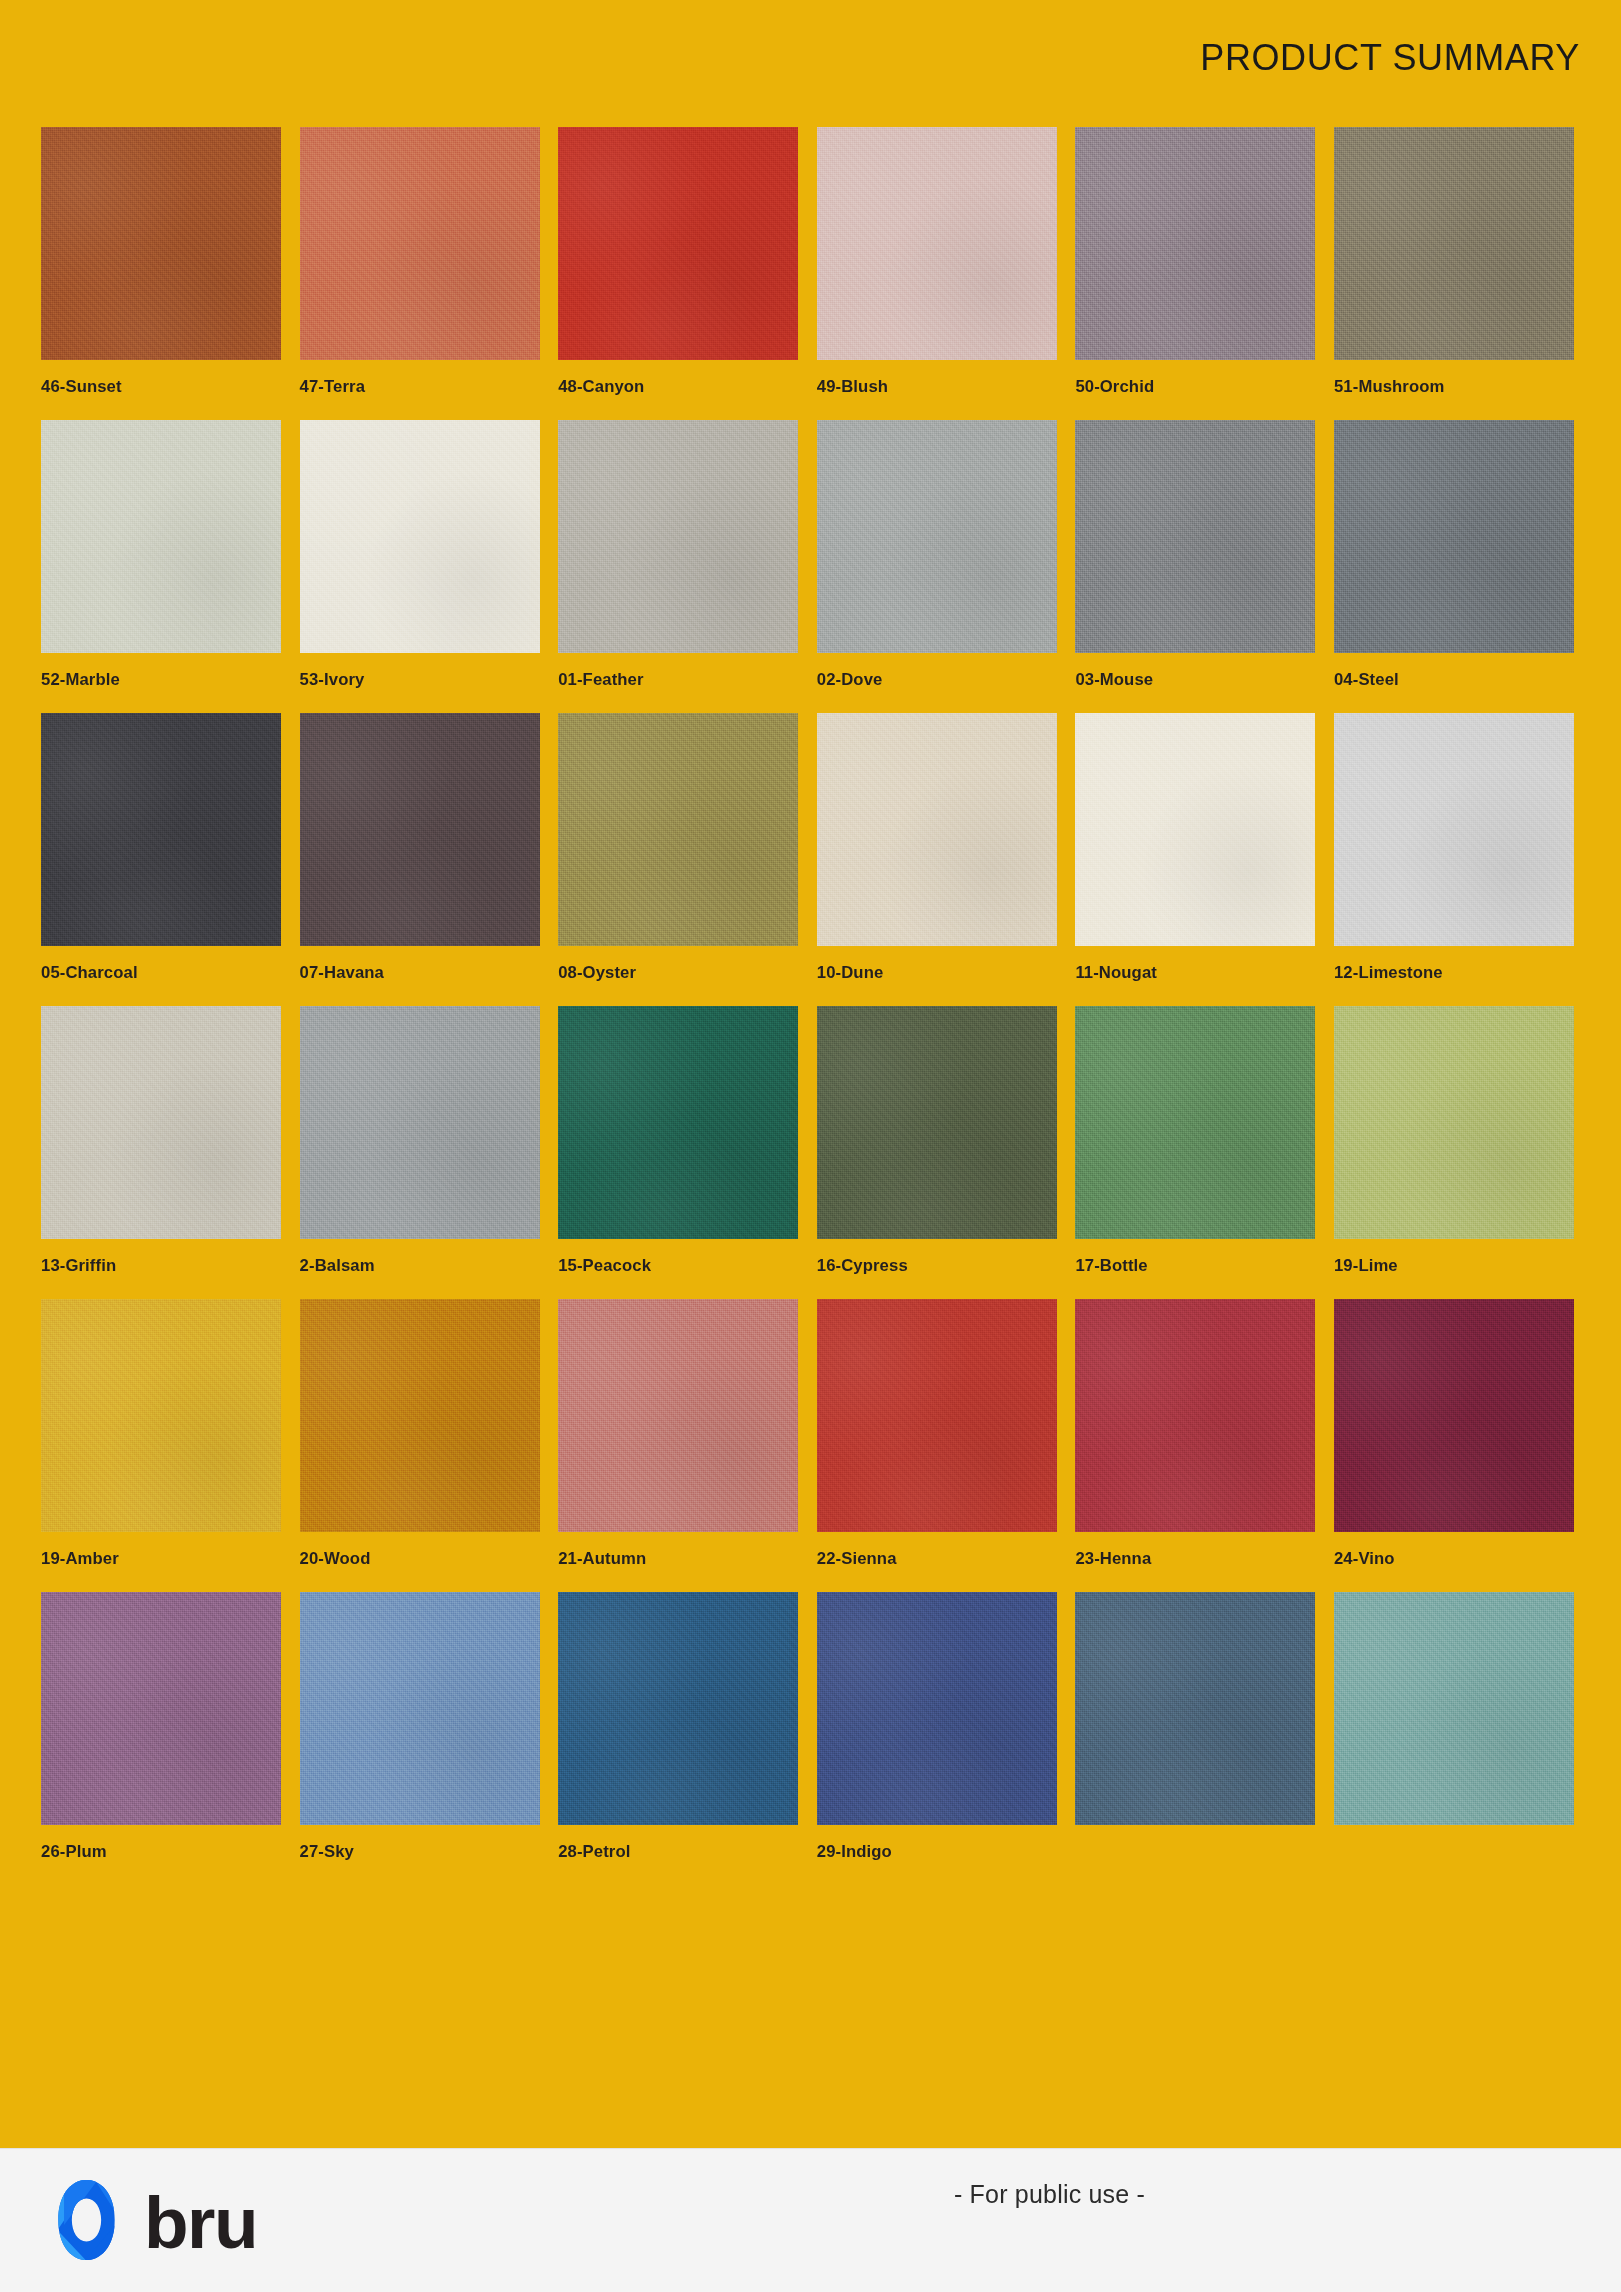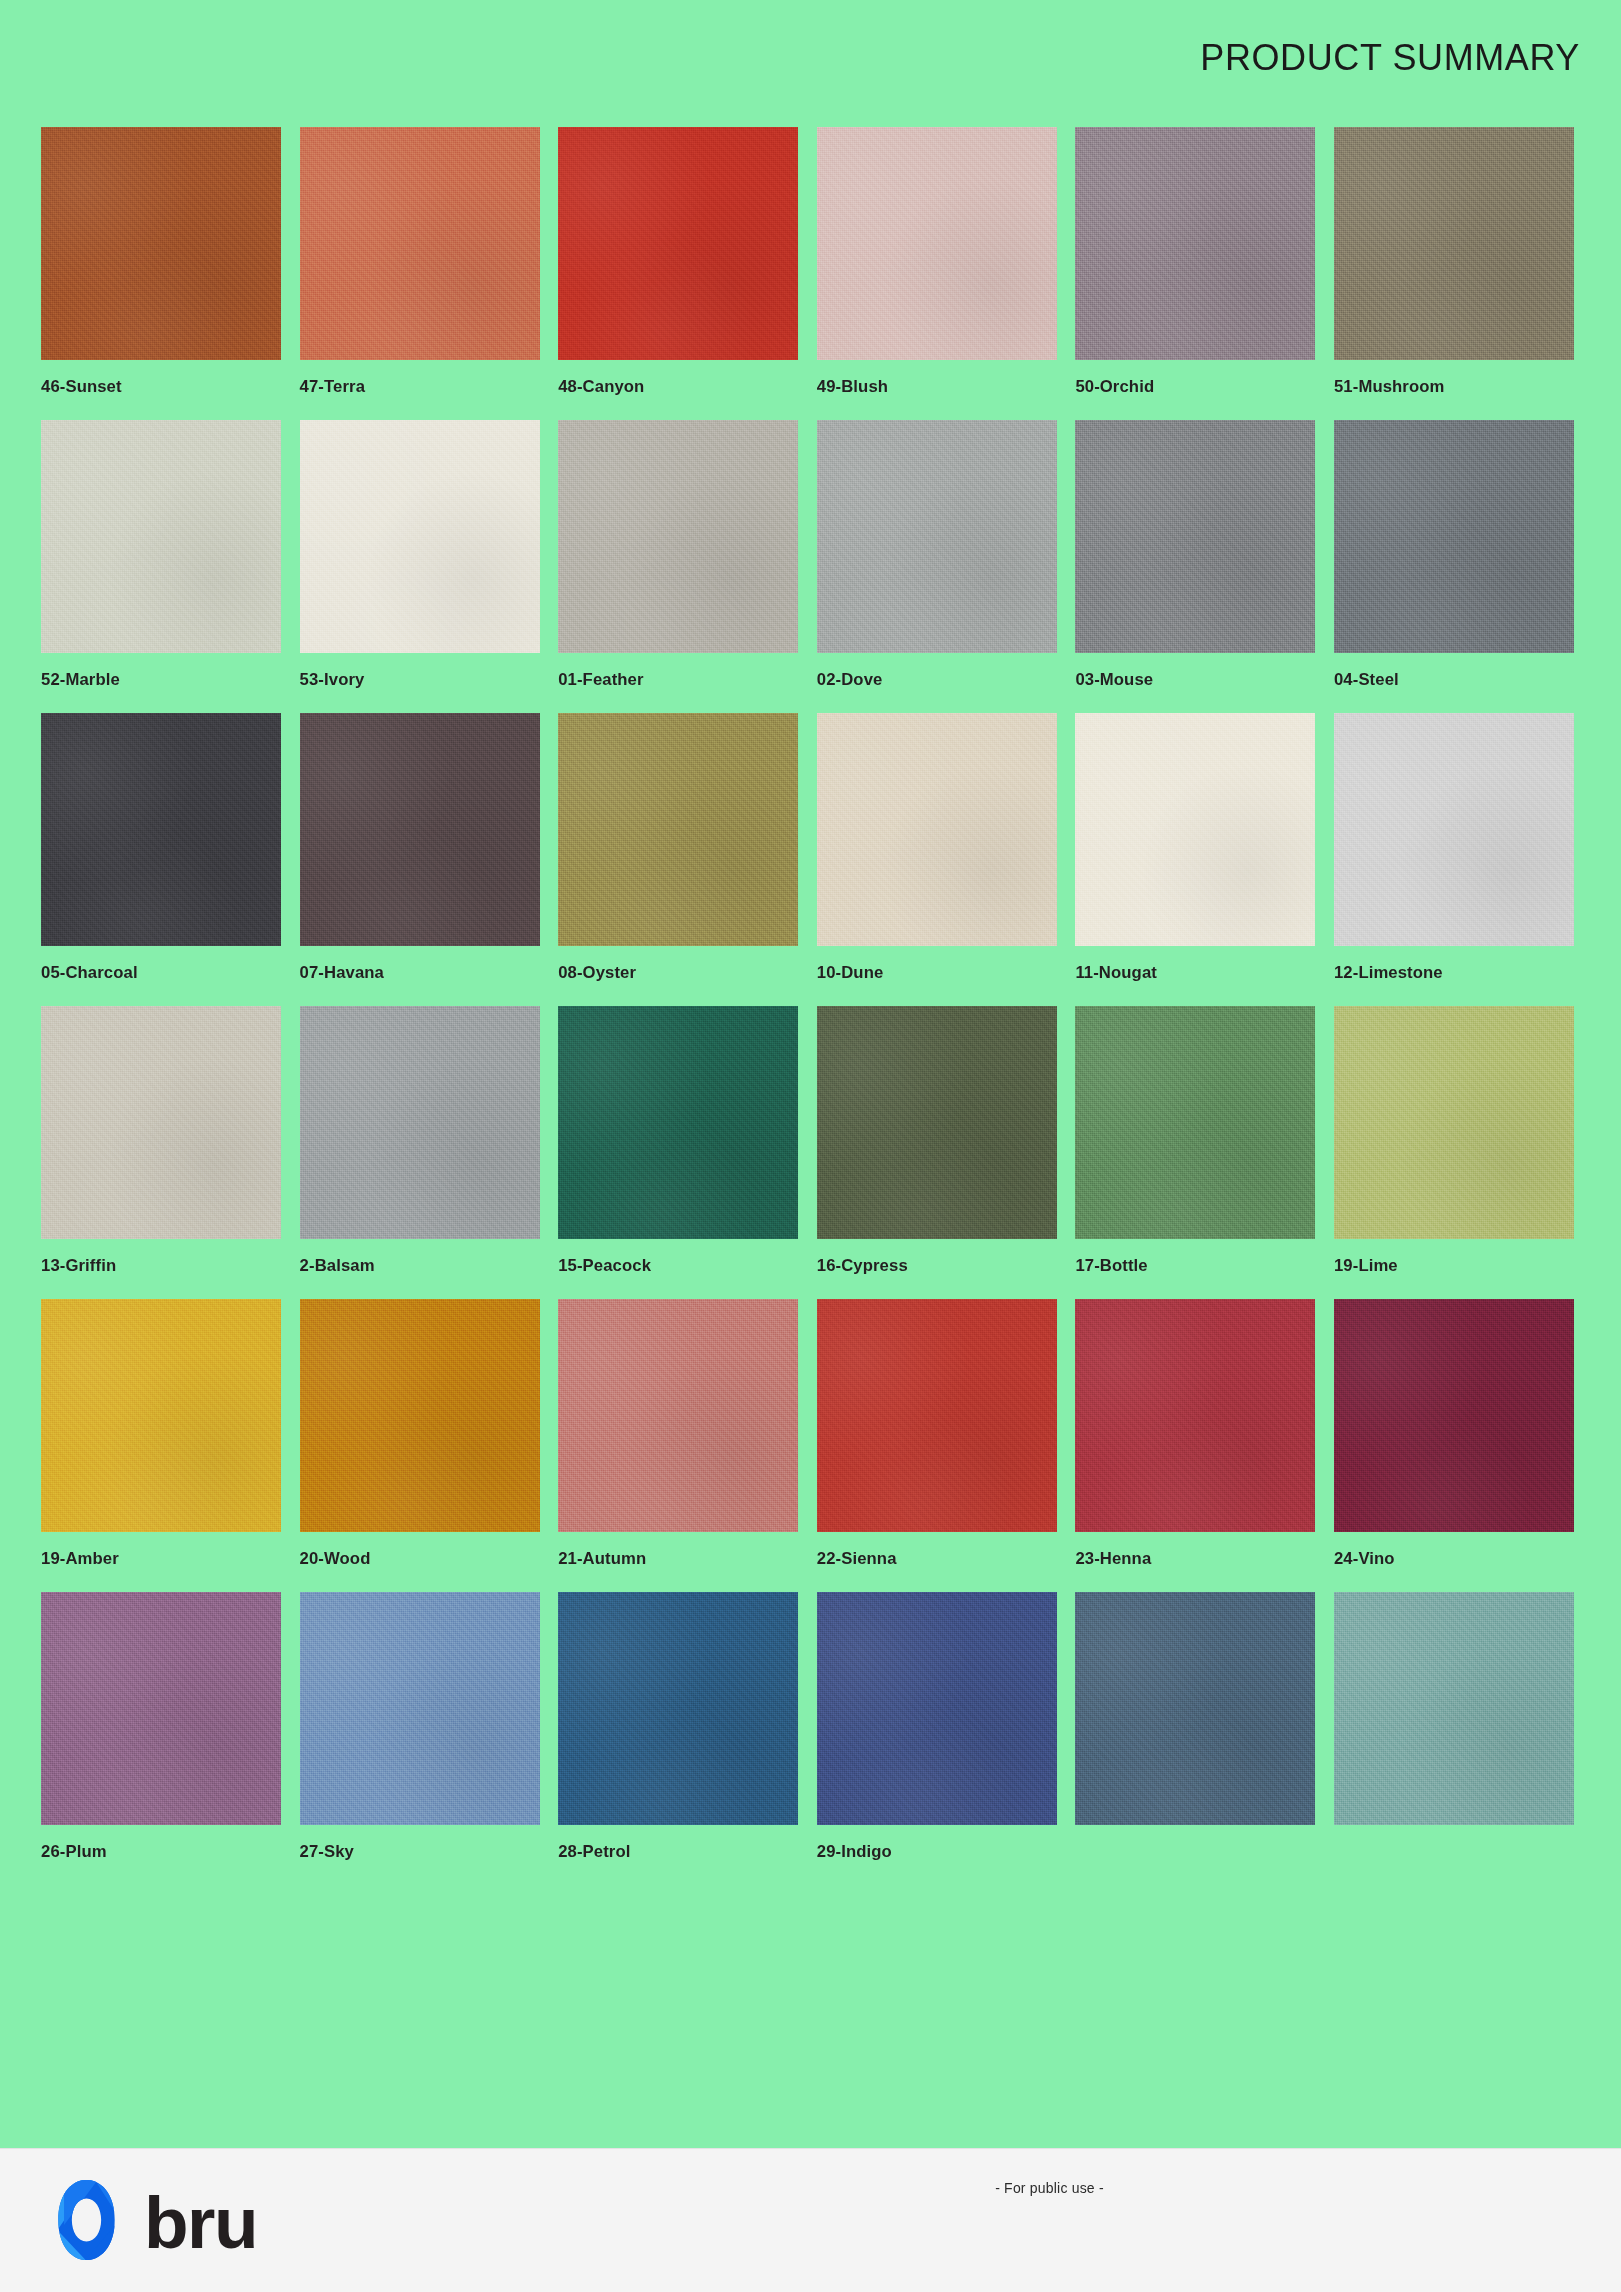--- a/index.html
+++ b/index.html
@@ -14,21 +14,21 @@
     font-family: "Liberation Sans", sans-serif;
     color: #231f20;
     position: relative;
     overflow: hidden;
   }
   .page {
     width: 1621px;
     height: 2293px;
     position: relative;
     box-sizing: border-box;
-    background: #86efac;
+    background: #eab308;
   }
   
   .header {
     position: absolute;
     top: 0;
     left: 0;
     width: 1621px;
     height: 116px;
     box-sizing: border-box;
     padding: 0 41px;
@@ -133,21 +133,21 @@
     margin-left: 2px;
     position: relative;
     top: 2px;
   }
   .footer-note {
     position: absolute;
     right: 0;
     left: 0;
     top: 31px;
     text-align: center;
-    font-size: 14px;
+    font-size: 25px;
     color: #2b2b2b;
     letter-spacing: 0.2px;
   }
   .footer-note-inner {
     position: relative;
     left: 239px;
   }
 </style>
 </head>
 <body>

